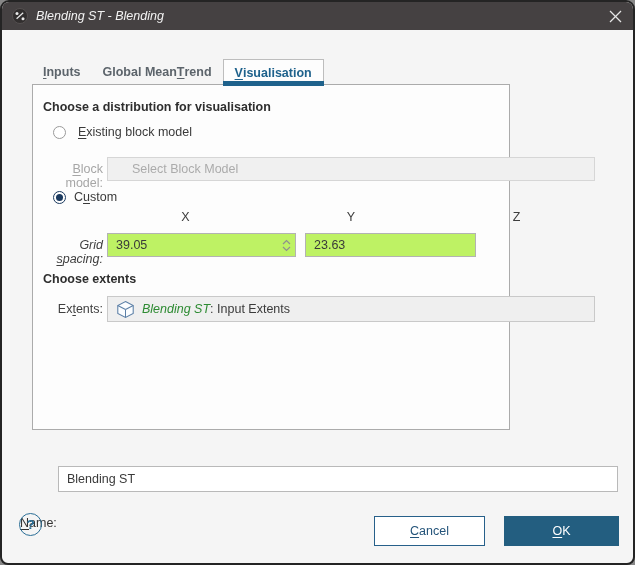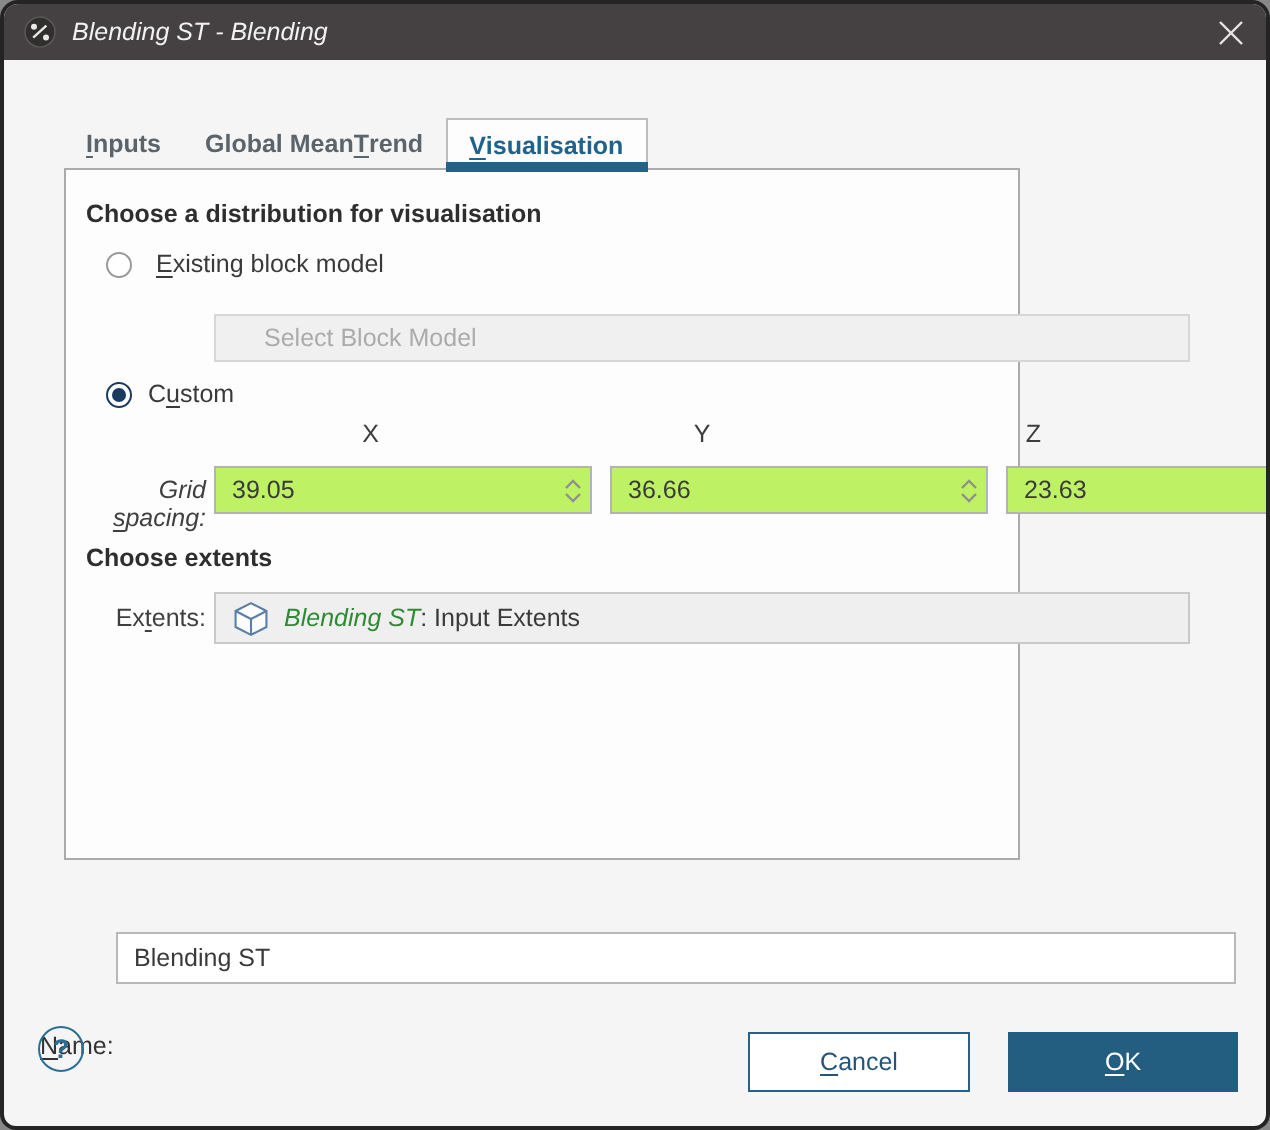--- a/index.html
+++ b/index.html
@@ -109,51 +109,41 @@
 
   <div class="panel">
 
     <div class="sec-heading" style="top:15px;">Choose a distribution for visualisation</div>
 
     <div class="radio-row" style="top:40px;gap:12px;">
       <span class="radio"></span>
       <span><span></span><span class="acc">E</span><span>xisting block model</span></span>
     </div>
 
+    <div class="field-label disabled" style="top:77px;"><span></span><span class="acc">B</span><span>lock model:</span></div>
     <div class="combo-disabled" style="top:72px;">
       <span>Select Block Model</span>
     </div>
 
     <div class="radio-row" style="top:105px;">
       <span class="radio checked"></span>
       <span><span>C</span><span class="acc">u</span><span>stom</span></span>
     </div>
 
     <div class="axis-grid" style="top:125px;">
       <div class="axis-head">X</div>
       <div class="axis-head">Y</div>
       <div class="axis-head">Z</div>
     </div>
 
     <div class="field-label" style="top:153px;font-style:italic;"><span>Grid </span><span class="acc">s</span><span>pacing:</span></div>
 
     <div class="axis-grid" style="top:148px;">
       <div class="spinbox">
         <input value="39.05" style="">
-        <span class="spinner">
-          <svg width="9" height="6" viewBox="0 0 9 6">
-              <path d="M1 5 L4.5 1.5 L8 5" fill="none" stroke="#8f8f8f" stroke-width="1.2"></path>
-            </svg>
-          <svg width="9" height="6" viewBox="0 0 9 6">
-              <path d="M1 1 L4.5 4.5 L8 1" fill="none" stroke="#8f8f8f" stroke-width="1.2"></path>
-            </svg>
-        </span>
-      </div>
-      <div class="spinbox">
-        <input value="36.66" style="">
         <span class="spinner">
           <svg width="9" height="6" viewBox="0 0 9 6">
               <path d="M1 5 L4.5 1.5 L8 5" fill="none" stroke="#8f8f8f" stroke-width="1.2"></path>
             </svg>
           <svg width="9" height="6" viewBox="0 0 9 6">
               <path d="M1 1 L4.5 4.5 L8 1" fill="none" stroke="#8f8f8f" stroke-width="1.2"></path>
             </svg>
         </span>
       </div>
       <div class="spinbox">

